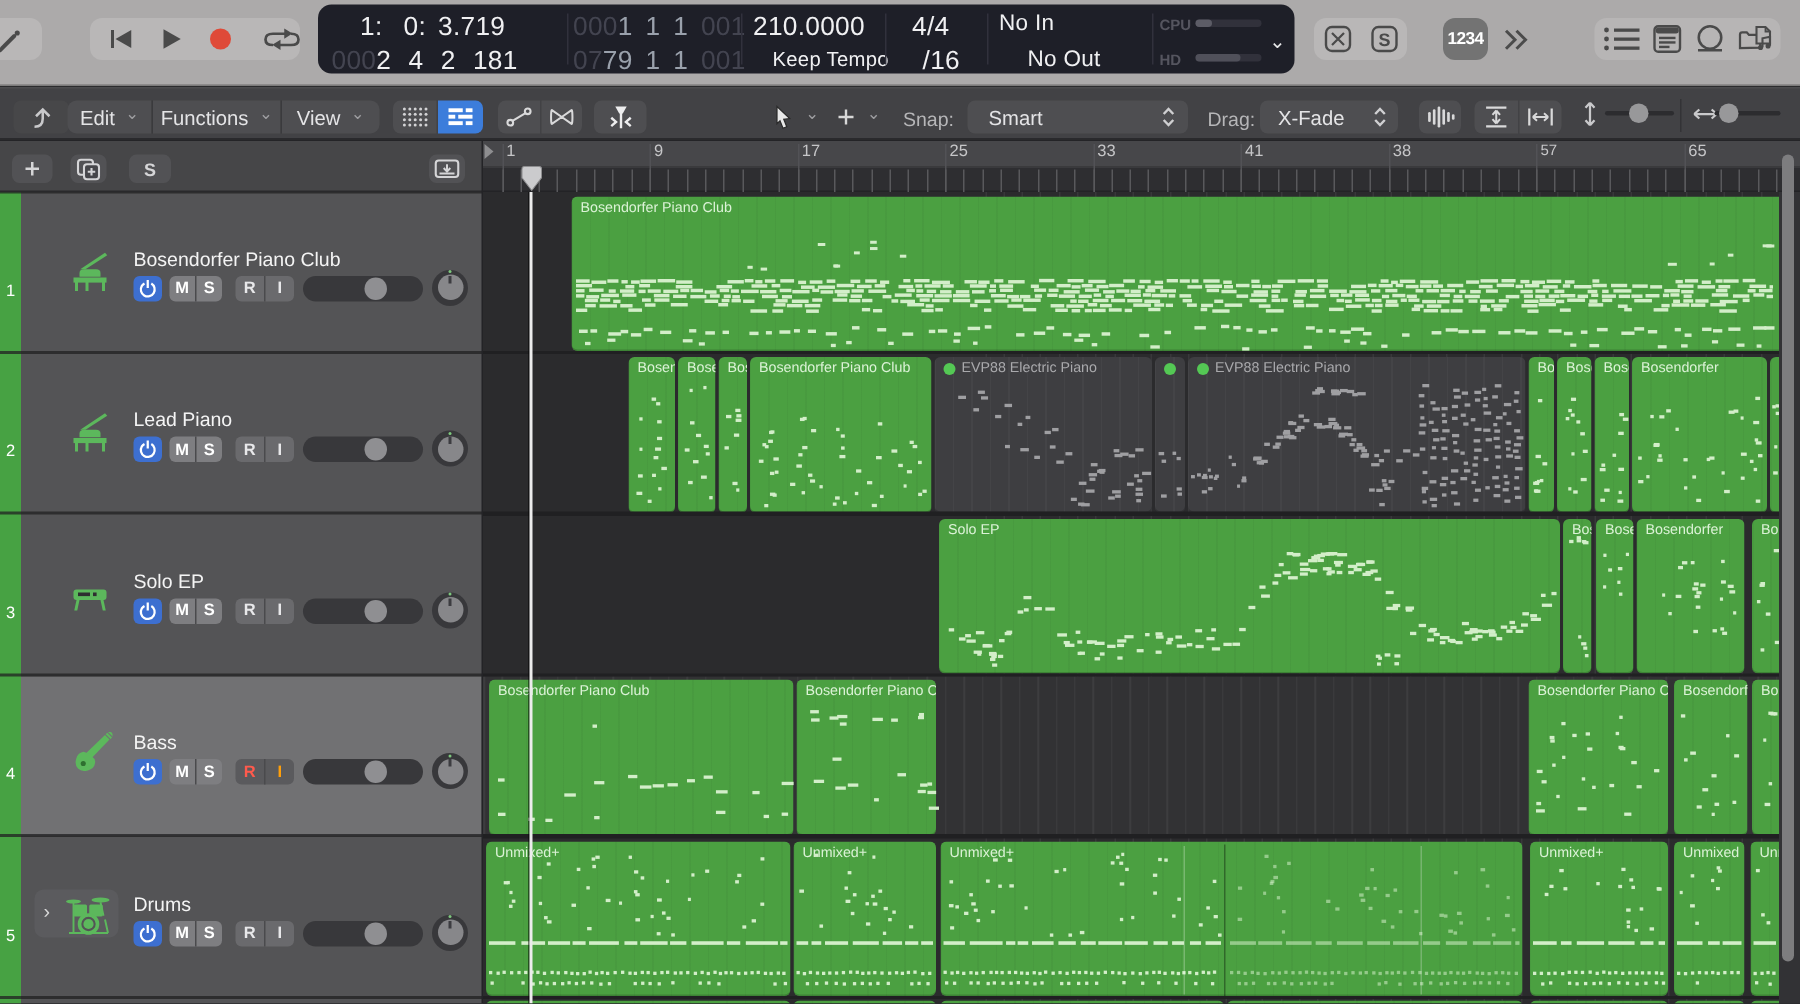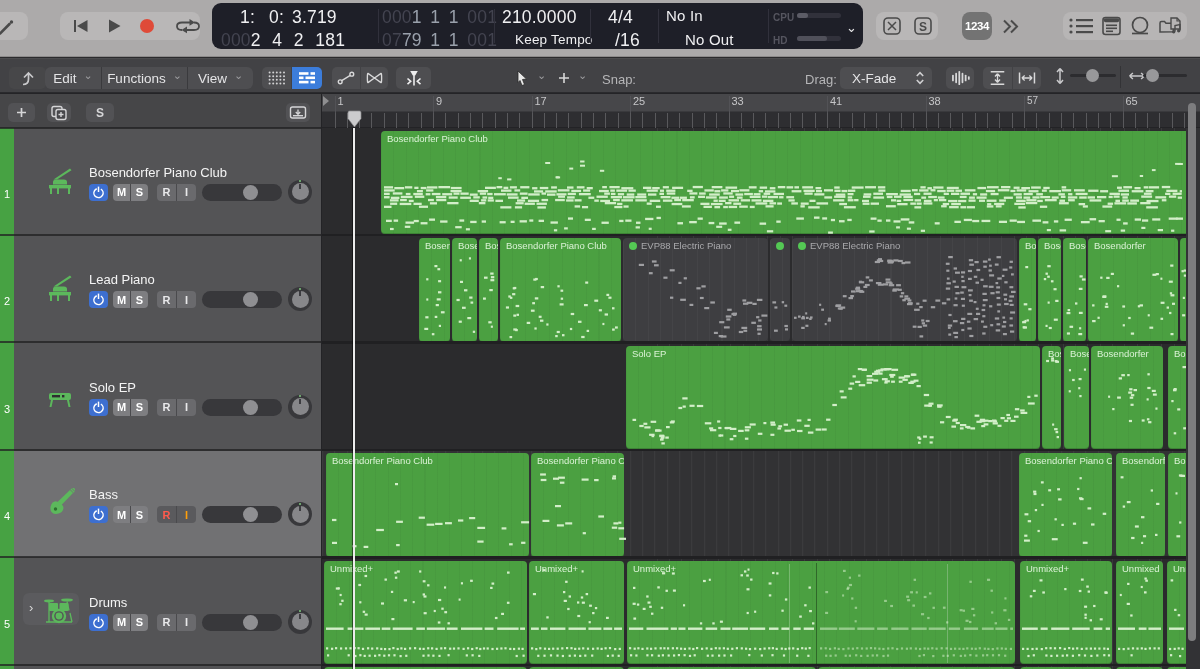--- a/index.html
+++ b/index.html
@@ -206,20 +206,24 @@
       </svg>
       <span class="chv">⌄</span>
     </div>
   <div class="b2" style="left:552px;width:40px;background:none">
       <svg width="14" height="14" viewBox="0 0 14 14" style="">
         <path d="M7 2 v10 M2 7 h10" stroke="#d8d8d8" stroke-width="1.6"></path>
       </svg>
       <span class="chv">⌄</span>
     </div>
   <div class="lab2" style="left:602px">Snap:</div>
+  <div class="b2" style="left:645px;width:147px;justify-content:flex-start;padding-left:14px">Smart<span style="position:absolute;right:8px;top:3px"><svg width="10" height="16" viewBox="0 0 10 16" style="">
+          <path d="M1.8 6 L5 2.6 L8.2 6" stroke="#cfcfd1" stroke-width="1.6" fill="none"></path>
+          <path d="M1.8 10 L5 13.4 L8.2 10" stroke="#cfcfd1" stroke-width="1.6" fill="none"></path>
+        </svg></span></div>
   <div class="lab2" style="left:805px">Drag:</div>
   <div class="b2" style="left:840px;width:92px;justify-content:flex-start;padding-left:12px">X-Fade<span style="position:absolute;right:7px;top:3px"><svg width="10" height="16" viewBox="0 0 10 16" style="">
           <path d="M1.8 6 L5 2.6 L8.2 6" stroke="#cfcfd1" stroke-width="1.6" fill="none"></path>
           <path d="M1.8 10 L5 13.4 L8.2 10" stroke="#cfcfd1" stroke-width="1.6" fill="none"></path>
         </svg></span></div>
   <div class="b2" style="left:946px;width:28px">
       <svg width="30" height="22" viewBox="0 0 30 22" style="">
         <rect x="6.5" y="7.5" width="1.9" height="7" rx="0.9" fill="#d9d9da"></rect>
         <rect x="9.9" y="5.5" width="1.9" height="11" rx="0.9" fill="#d9d9da"></rect>
         <rect x="13.3" y="3.5" width="1.9" height="15" rx="0.9" fill="#d9d9da"></rect>

